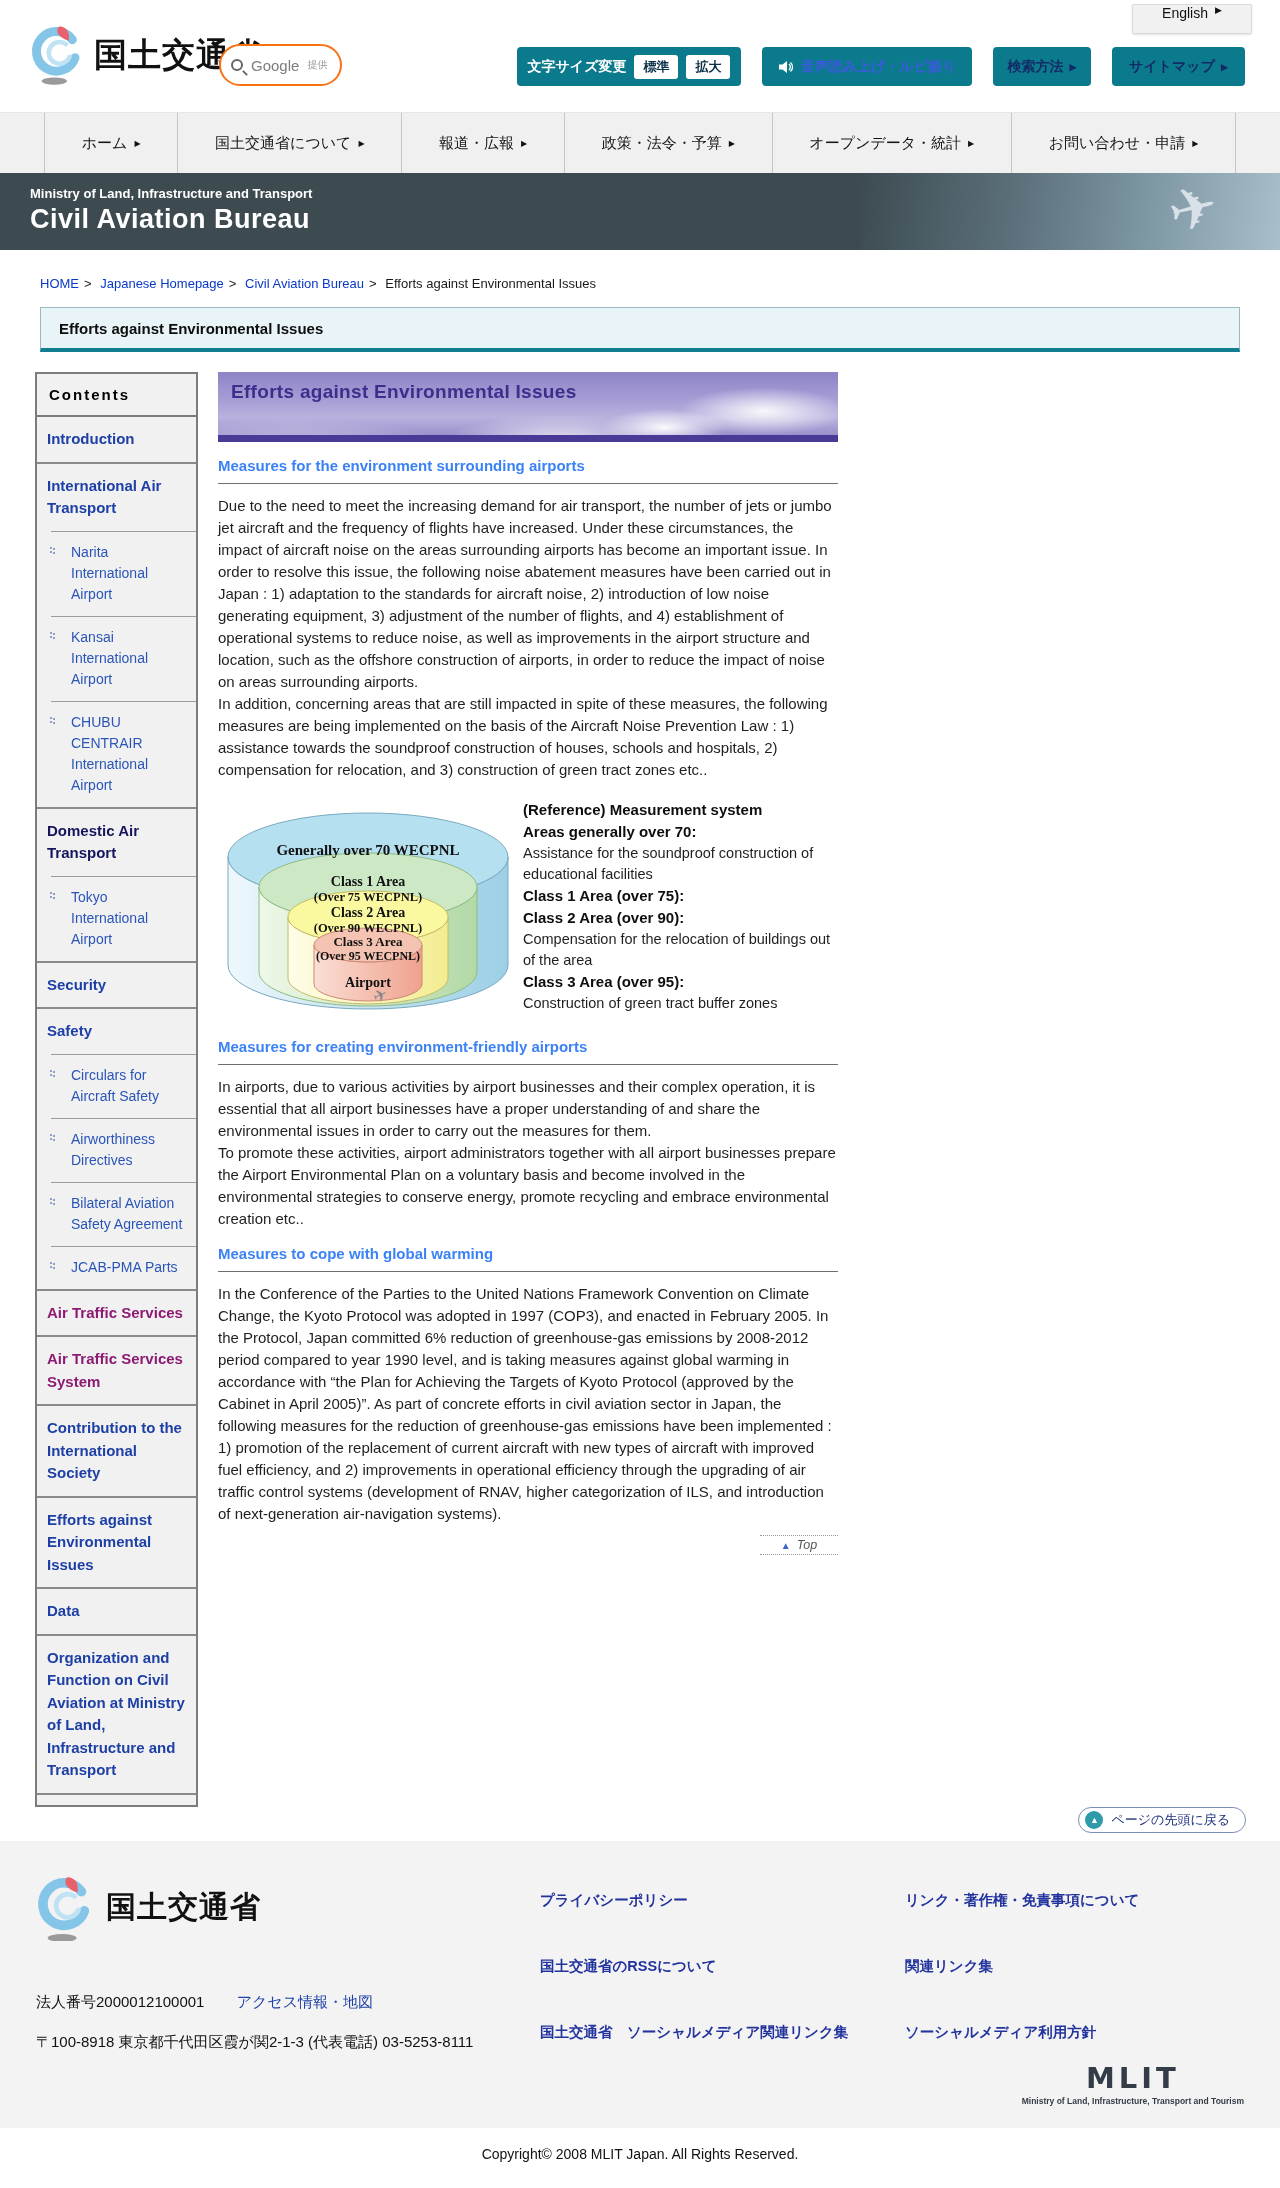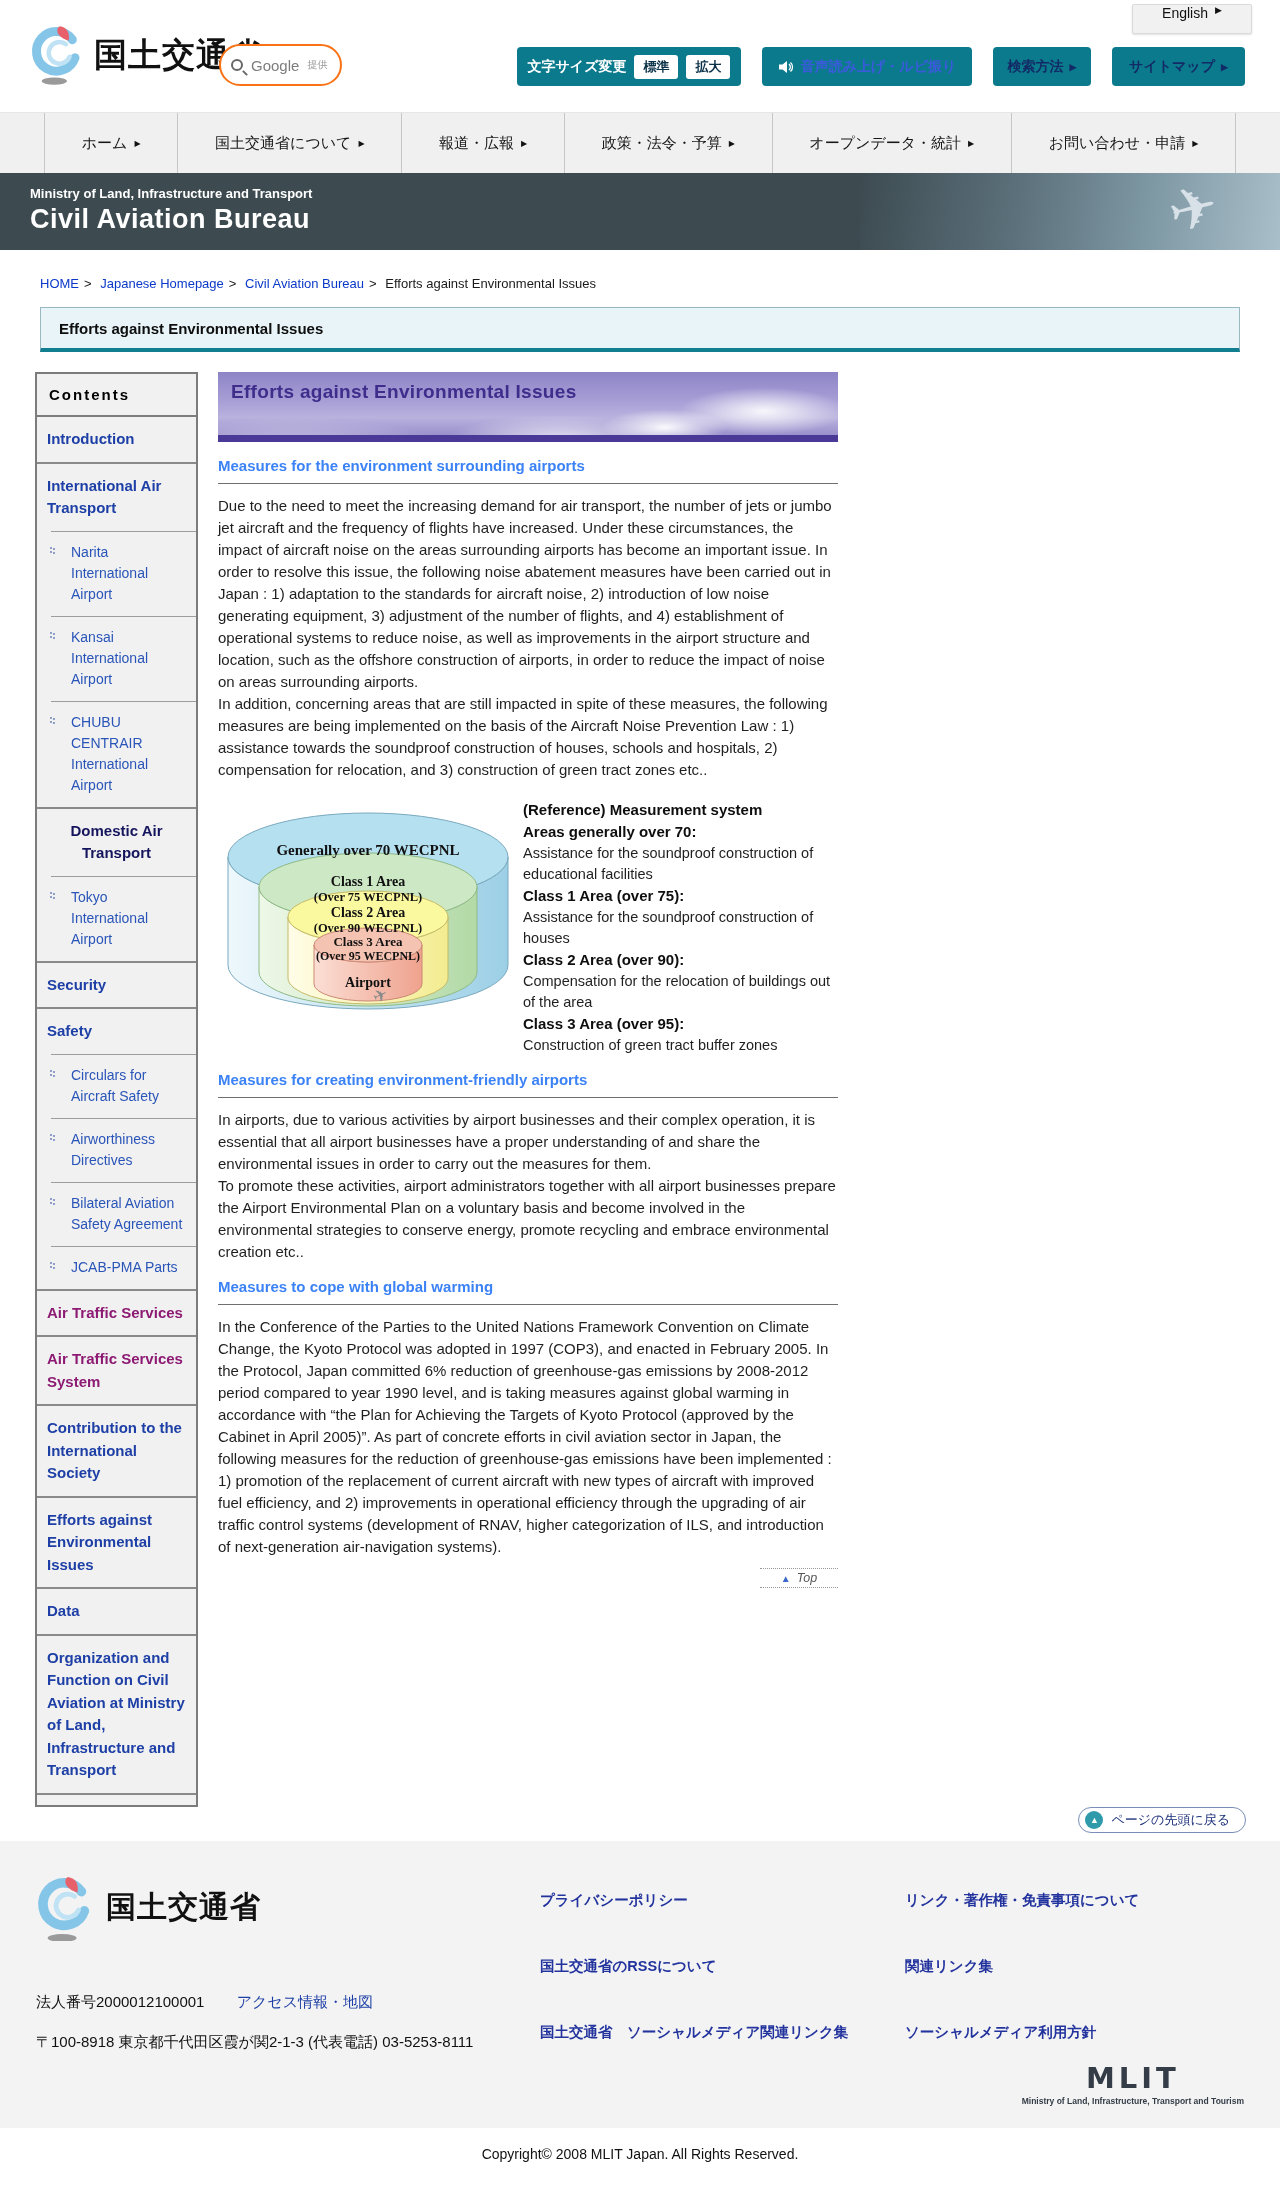--- a/index.html
+++ b/index.html
@@ -74,21 +74,21 @@
   }
 
   
   .content { display:flex; align-items:flex-start; padding:20px 0 0 35px; min-height:1430px; }
 
   
   .sidebar { width:163px; flex-shrink:0; border:2px solid #7c7c7c; background:#f1f1f1; }
   .sb-title { padding:12px 12px; font-size:15px; font-weight:bold; letter-spacing:2px; color:#000; border-bottom:2px solid #7c7c7c; }
   .sb-main { padding:11px 10px; font-size:15px; font-weight:bold; line-height:1.5; color:#1d3fa6; border-top:2px solid #8a8a8a; cursor:pointer; display:block; }
   .sb-title + .sb-main { border-top:none; }
-  .sb-dark { color:#15155e;text-align:center; }
+  .sb-dark { color:#15155e; }
   .sb-visited { color:#8d1a73; }
   .sb-sub { position:relative; padding:11px 8px 11px 34px; font-size:14px; line-height:1.5; color:#2a55b8; cursor:pointer; display:block; }
   .sb-sub::before { content:""; position:absolute; left:14px; right:0; top:0; border-top:1px solid #9d9d9d; }
   .sb-bullet { position:absolute; left:13px; top:16px; width:2px; height:2px; background:#8fa0c8;
     box-shadow:3px 1px 0 #8fa0c8, 0 4px 0 #8fa0c8, 3px 5px 0 #8fa0c8; }
   .sb-end { height:12px; border-top:2px solid #8a8a8a; }
 
   
   .main { width:620px; margin-left:20px; }
   .hero {
@@ -314,21 +314,20 @@
           <text class="dia-label" x="150" y="163" font-size="12">(Over 95 WECPNL)</text>
           <text class="dia-label" x="150" y="190" font-size="14">Airport</text>
           <text x="163" y="210" font-size="17" fill="#8a8a8a" text-anchor="middle" transform="rotate(-25 150 203)">✈</text>
         </svg>
       </div>
       <div class="ref-text">
         <p class="ref-h">(Reference) Measurement system</p>
         <p class="ref-term">Areas generally over 70:</p>
         <p class="ref-desc">Assistance for the soundproof construction of educational facilities</p>
         <p class="ref-term">Class 1 Area (over 75):</p>
-        <p class="ref-desc">Assistance for the soundproof construction of houses</p>
         <p class="ref-term">Class 2 Area (over 90):</p>
         <p class="ref-desc">Compensation for the relocation of buildings out of the area</p>
         <p class="ref-term">Class 3 Area (over 95):</p>
         <p class="ref-desc">Construction of green tract buffer zones</p>
       </div>
     </div>
 
     <div class="sec-h">Measures for creating environment-friendly airports</div>
     <hr class="sec-hr">
     <p>In airports, due to various activities by airport businesses and their complex operation, it is essential that all airport businesses have a proper understanding of and share the environmental issues in order to carry out the measures for them.</p>

